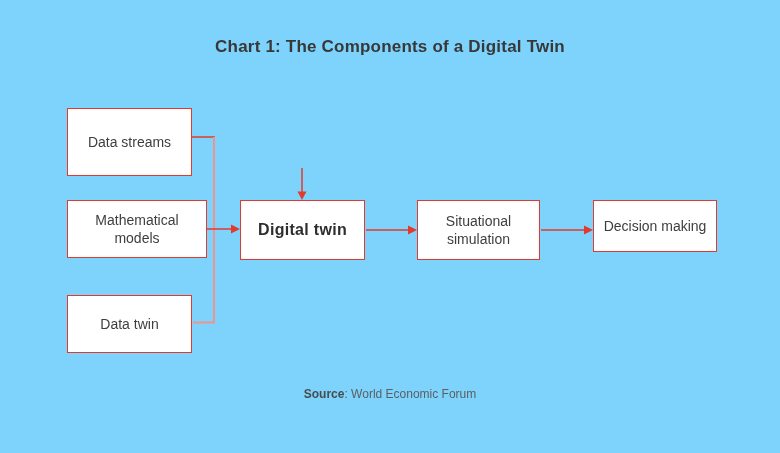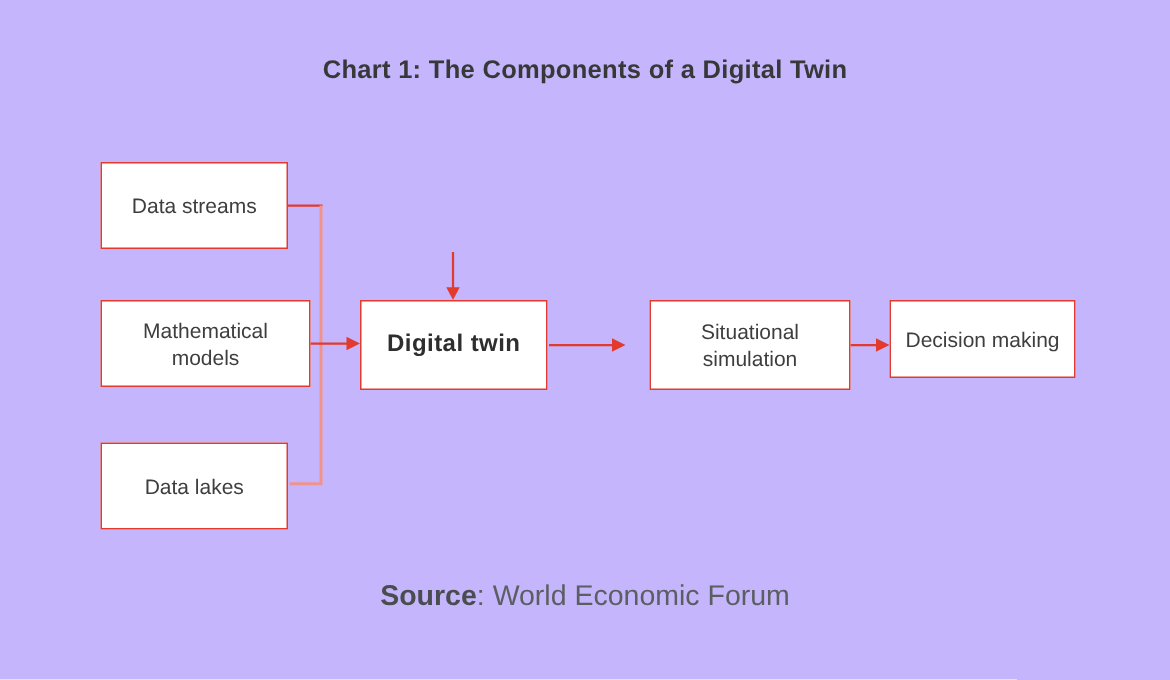--- a/index.html
+++ b/index.html
@@ -1,20 +1,20 @@
 <!DOCTYPE html>
 <html style="--red: #e23b2d;"><head>
 <meta charset="utf-8">
 <style>
   html, body { margin: 0; padding: 0; background: #ffffff; }
   .canvas {
     position: relative;
     width: 780px;
     height: 453px;
-    background: #c4b5fd;
+    background: #7dd3fc;
     font-family: "Liberation Sans", sans-serif;
     overflow: hidden;
   }
   .chart-title {
     position: absolute;
     top: 37px;
     left: 0;
     width: 100%;
     text-align: center;
     font-size: 17px;
@@ -35,40 +35,40 @@
     line-height: 1.32;
     color: #3e3e3e;
     padding: 4px 8px;
   }
   .node.emphasis {
     font-weight: 700;
     font-size: 16px;
     letter-spacing: 0.3px;
     color: #2e2e2e;
   }
-  #node-data-streams        { left: 67px;  top: 108px; width: 125px; height: 58px; }
+  #node-data-streams        { left: 67px;  top: 108px; width: 125px; height: 68px; }
   #node-situational-parameters { left: 240px; top: 107px; width: 123px; height: 60px; }
   #node-mathematical-models { left: 67px;  top: 200px; width: 140px; height: 58px; }
   #node-data-lakes          { left: 67px;  top: 295px; width: 125px; height: 58px; }
   #node-digital-twin        { left: 240px; top: 200px; width: 125px; height: 60px; }
-  #node-situational-simulation { left: 417px; top: 200px; width: 134px; height: 60px; margin-left: 16px; }
+  #node-situational-simulation { left: 417px; top: 200px; width: 123px; height: 60px; }
   #node-decision-making     { left: 593px; top: 200px; width: 124px; height: 52px; }
   .connector-layer {
     position: absolute;
     left: 0; top: 0;
     width: 780px; height: 453px;
     pointer-events: none;
   }
   .source-line {
     position: absolute;
     top: 387px;
     left: 0;
     width: 100%;
     text-align: center;
-    font-size: 19px;
+    font-size: 12px;
     color: #5b5f62;
   }
   .source-line .src-label { font-weight: 700; color: #494d4f; }
 </style>
 </head>
 <body>
 
 <div class="canvas">
 
   <div class="chart-title">Chart 1: The Components of a Digital Twin</div>
@@ -94,21 +94,21 @@
   <div class="node" id="node-data-streams">
     <span>Data streams</span>
   </div>
 
 
   <div class="node" id="node-mathematical-models">
     <span>Mathematical models</span>
   </div>
 
   <div class="node" id="node-data-lakes">
-    <span>Data lakes</span>
+    <span>Data twin</span>
   </div>
 
   <div class="node emphasis" id="node-digital-twin">
     <span>Digital twin</span>
   </div>
 
   <div class="node" id="node-situational-simulation">
     <span>Situational simulation</span>
   </div>
 

